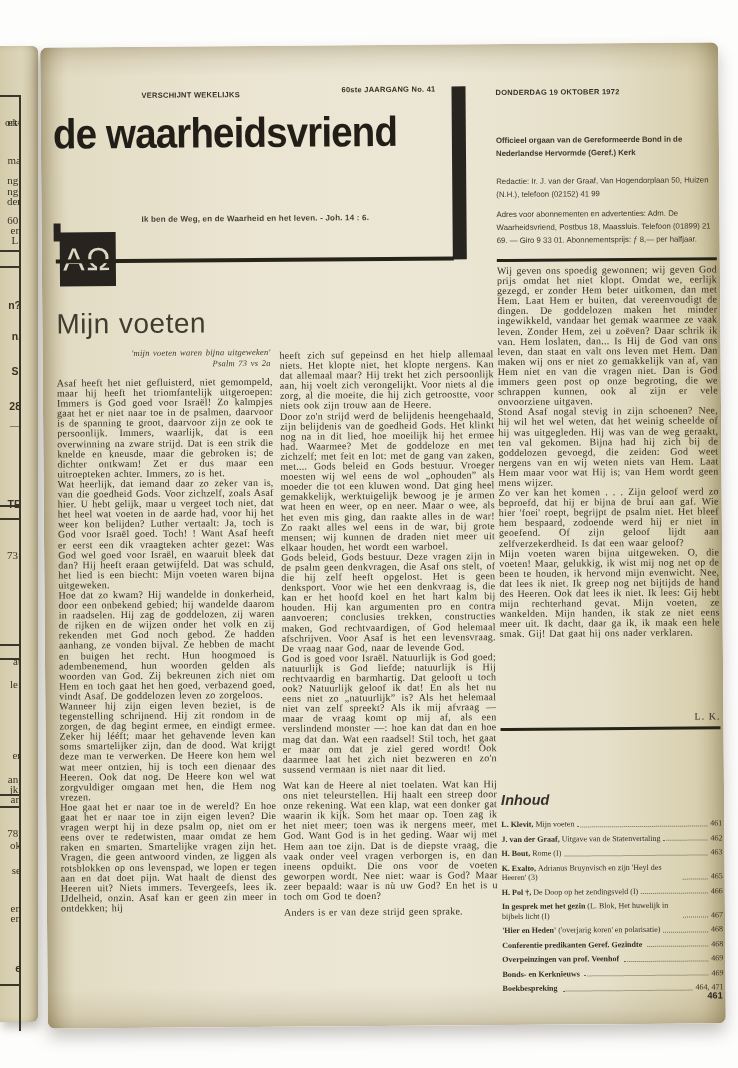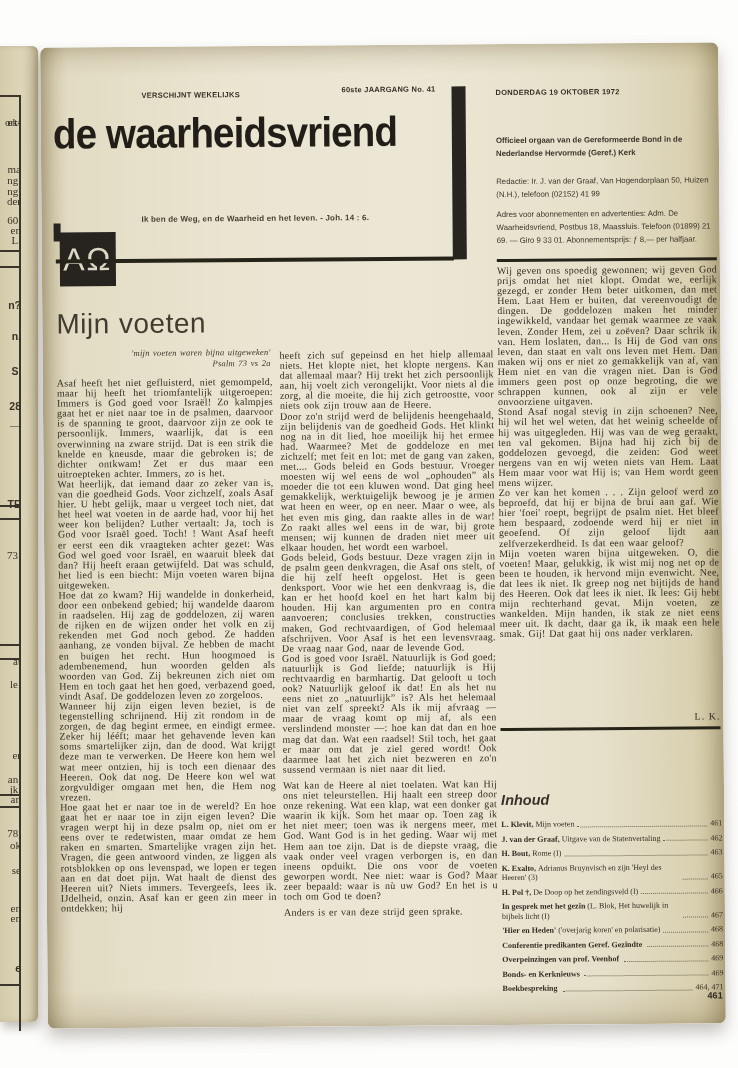--- a/index.html
+++ b/index.html
@@ -75,21 +75,21 @@
     <div class="tick" style="top:220px"></div>
     <div class="tick" style="top:459px"></div>
     <div class="tick" style="top:472px"></div>
     <div class="tick" style="top:598px"></div>
     <div class="tick" style="top:612px"></div>
     <div class="tick" style="top:748px"></div>
     <div class="tick" style="top:760px"></div>
     <div class="tick" style="top:938px"></div>
     <span class="frag" style="top:72px">ort-</span>
     <span class="frag" style="top:72px">ekt</span>
-    <span class="frag" style="top:119px">ma</span>
+    <span class="frag" style="top:110px">ma</span>
     <span class="frag" style="top:130px">ng.</span>
     <span class="frag" style="top:141px">ng.</span>
     <span class="frag" style="top:151px">der</span>
     <span class="frag" style="top:170px">60.</span>
     <span class="frag" style="top:180px">en</span>
     <span class="frag" style="top:190px">L.</span>
     <span class="frag lg" style="top:255px">n?</span>
     <span class="frag lg" style="top:286px">n,</span>
     <span class="frag lg" style="top:321px">S'</span>
     <span class="frag lg" style="top:356px">28</span>

